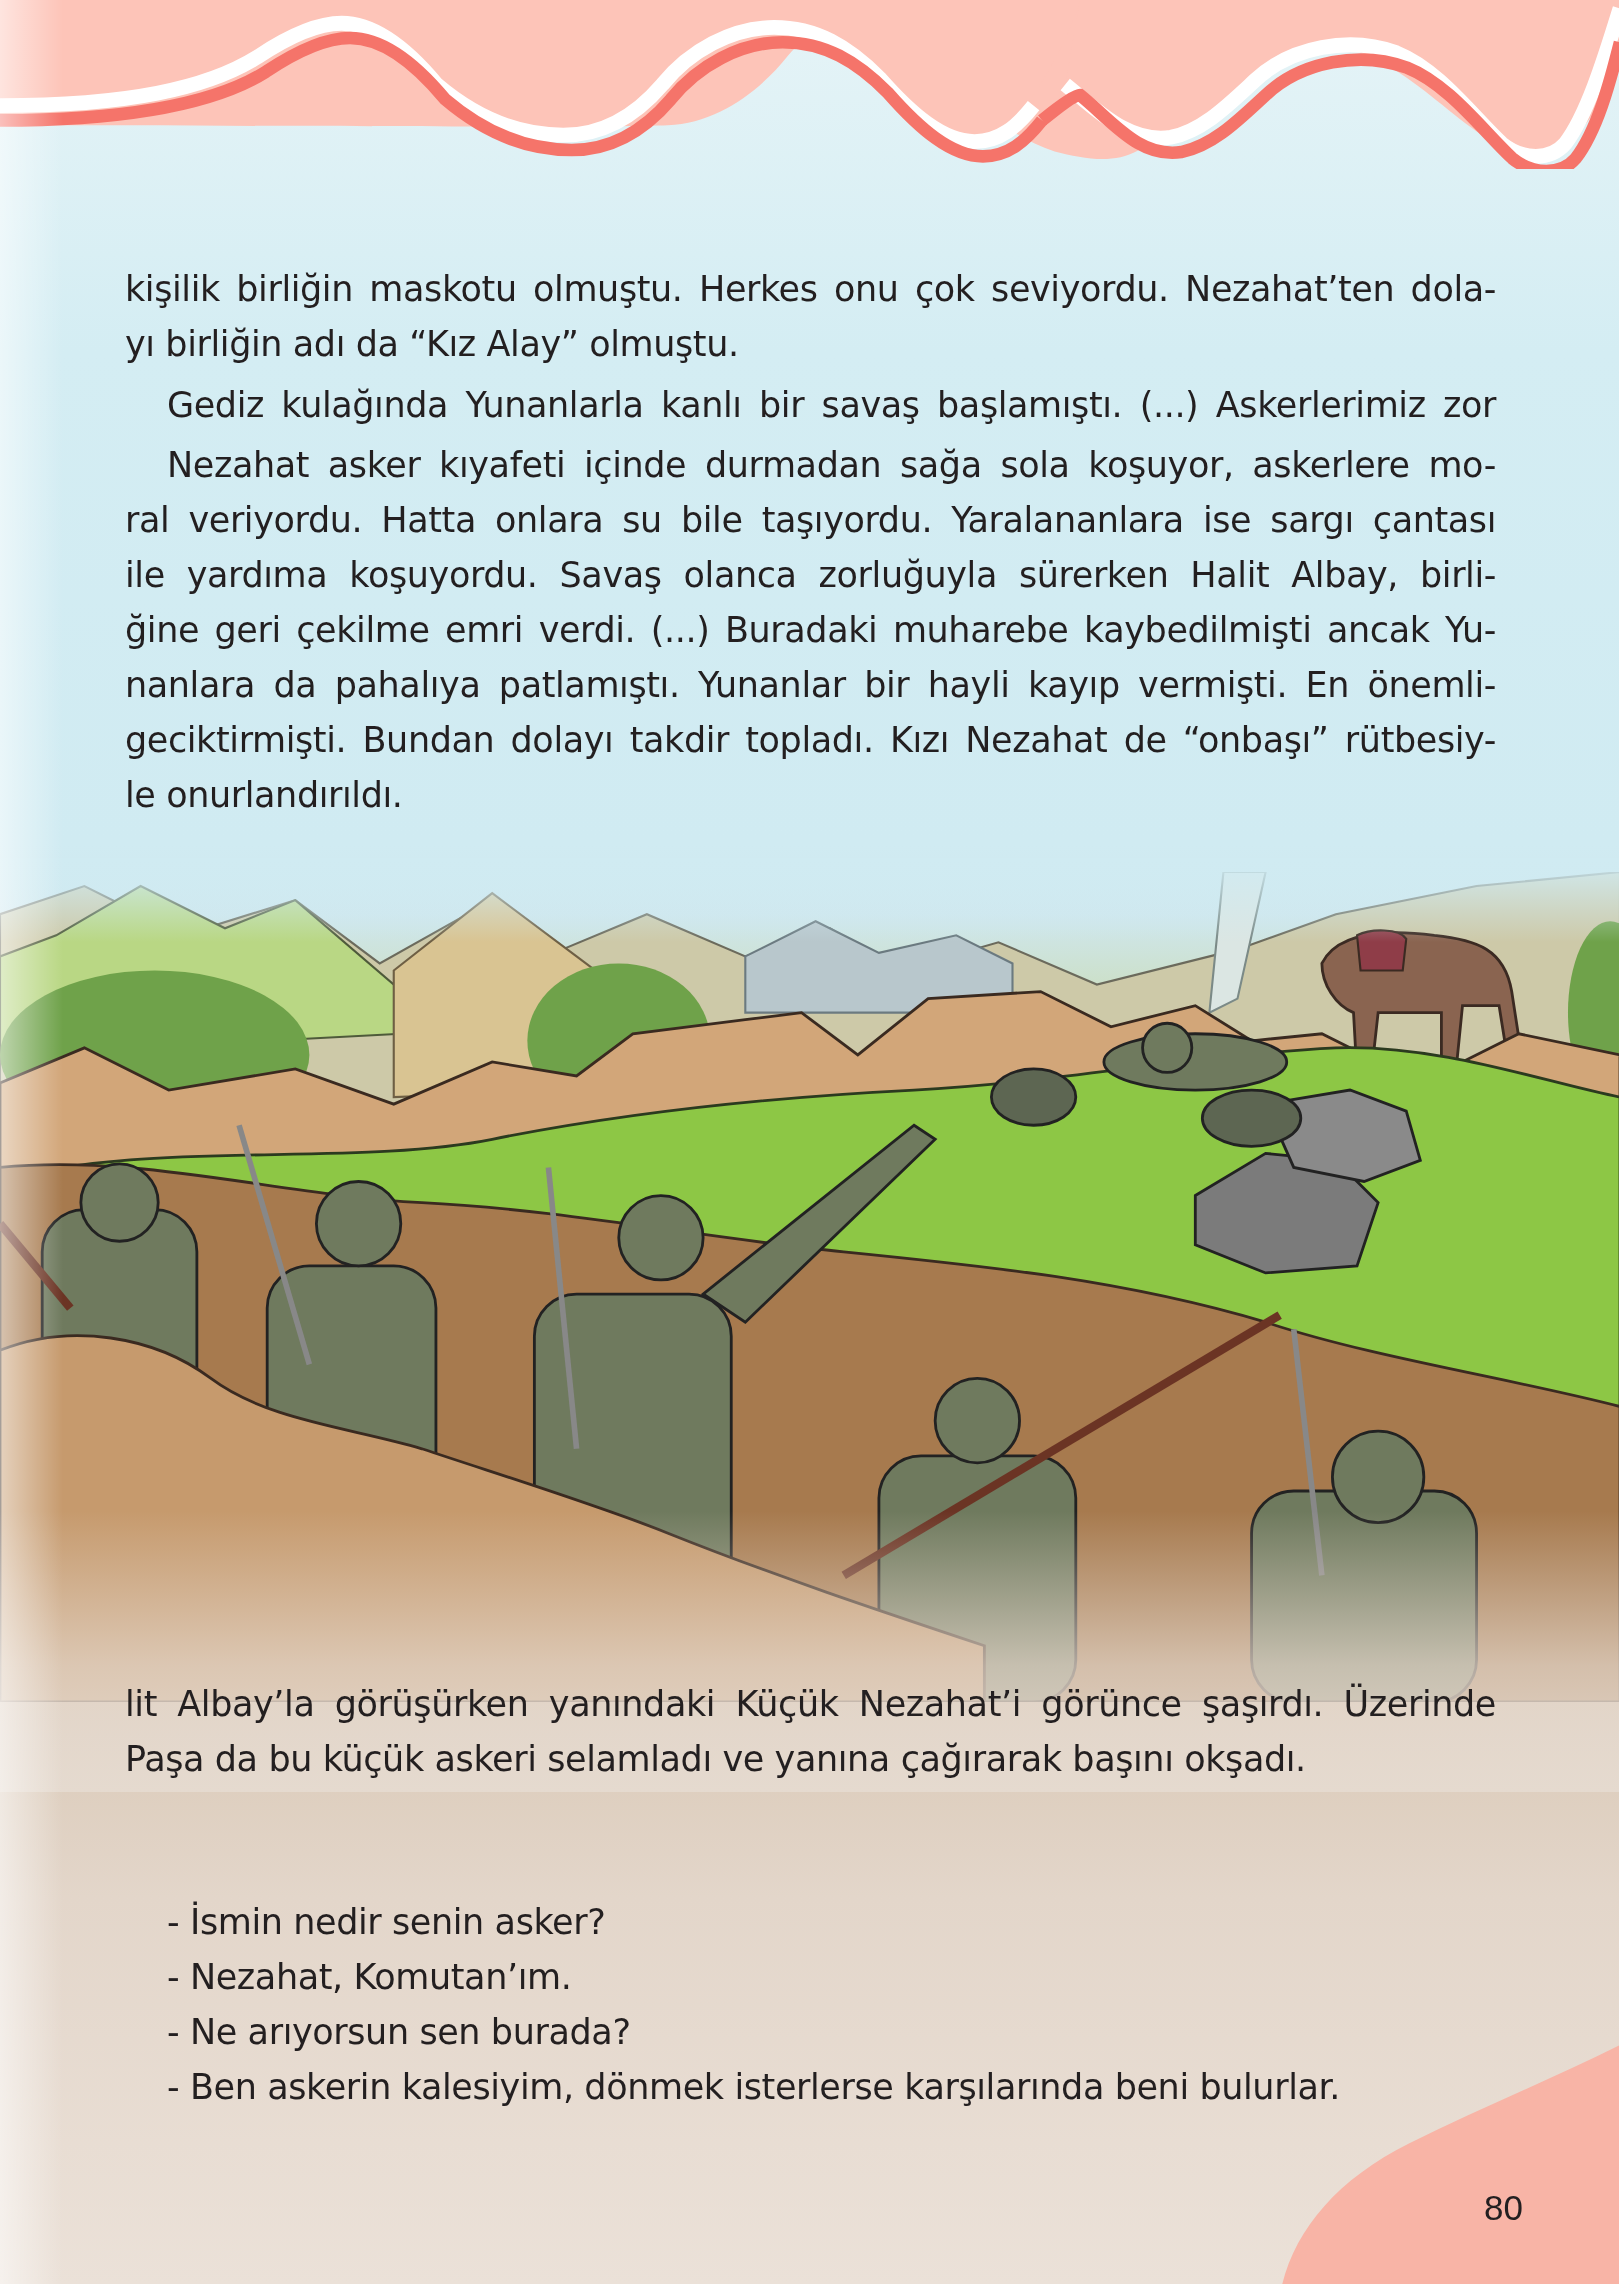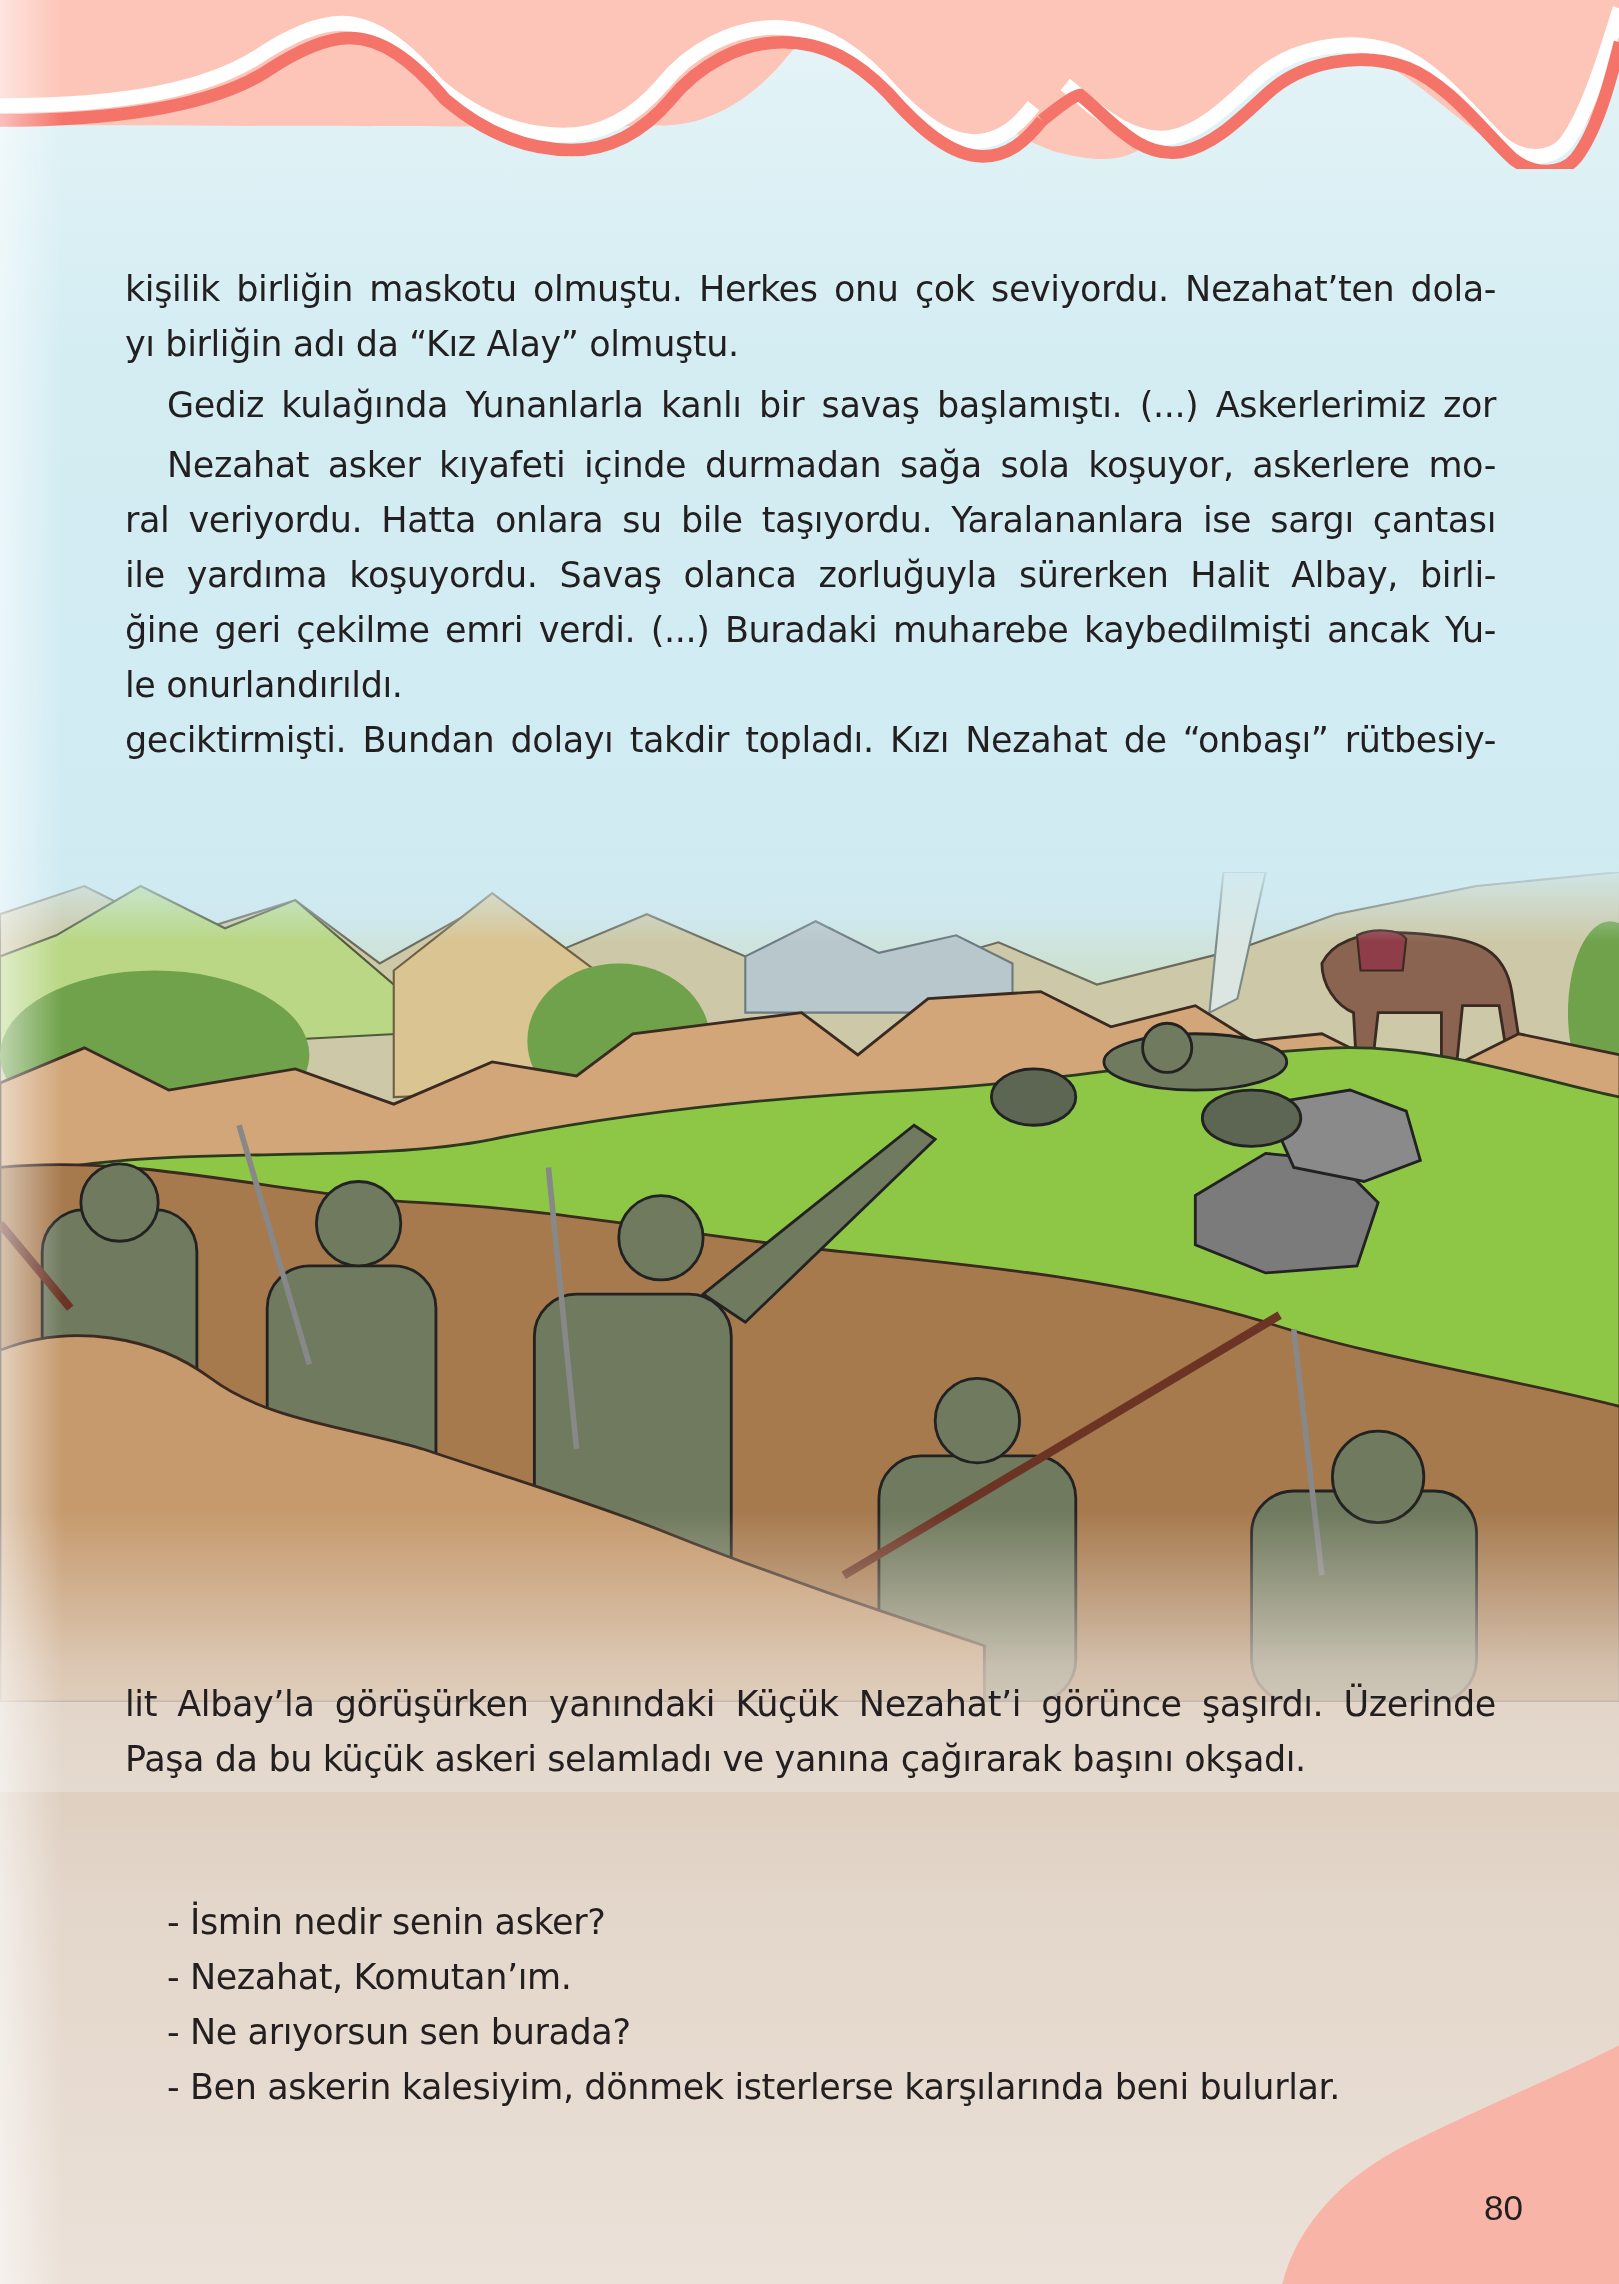--- a/index.html
+++ b/index.html
@@ -122,22 +122,23 @@
       <span class="line last">yı birliğin adı da “Kız Alay” olmuştu.</span>
     </div>
     <div style="margin-bottom:5.6px;">
       <span class="line" style="padding-left:42px;">Gediz kulağında Yunanlarla kanlı bir savaş başlamıştı. (...) Askerlerimiz zor</span>
     </div>
     <div>
       <span class="line" style="padding-left:42px;">Nezahat asker kıyafeti içinde durmadan sağa sola koşuyor, askerlere mo-</span>
       <span class="line">ral veriyordu. Hatta onlara su bile taşıyordu. Yaralananlara ise sargı çantası</span>
       <span class="line">ile yardıma koşuyordu. Savaş olanca zorluğuyla sürerken Halit Albay, birli-</span>
       <span class="line">ğine geri çekilme emri verdi. (...) Buradaki muharebe kaybedilmişti ancak Yu-</span>
+      <span class="line">nanlara da pahalıya patlamıştı. Yunanlar bir hayli kayıp vermişti. En önemli-</span>
+      <span class="line">geciktirmişti. Bundan dolayı takdir topladı. Kızı Nezahat de “onbaşı” rütbesiy-</span>
       <span class="line last">le onurlandırıldı.</span>
-      <span class="line">geciktirmişti. Bundan dolayı takdir topladı. Kızı Nezahat de “onbaşı” rütbesiy-</span>
     </div>
   </div>
 
   <div class="text-block" style="top:1677px;">
     <div>
       <span class="line">lit Albay’la görüşürken yanındaki Küçük Nezahat’i görünce şaşırdı. Üzerinde</span>
       <span class="line last">Paşa da bu küçük askeri selamladı ve yanına çağırarak başını okşadı.</span>
     </div>
   </div>
 

